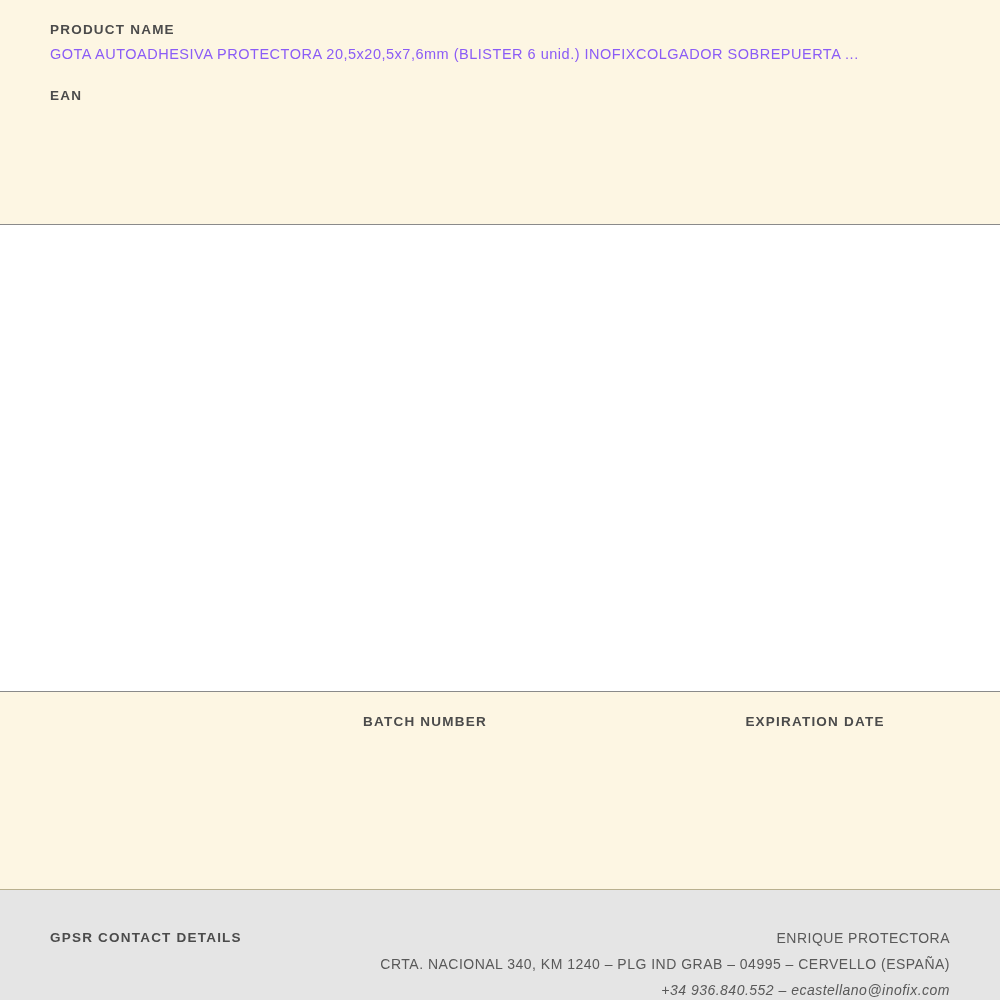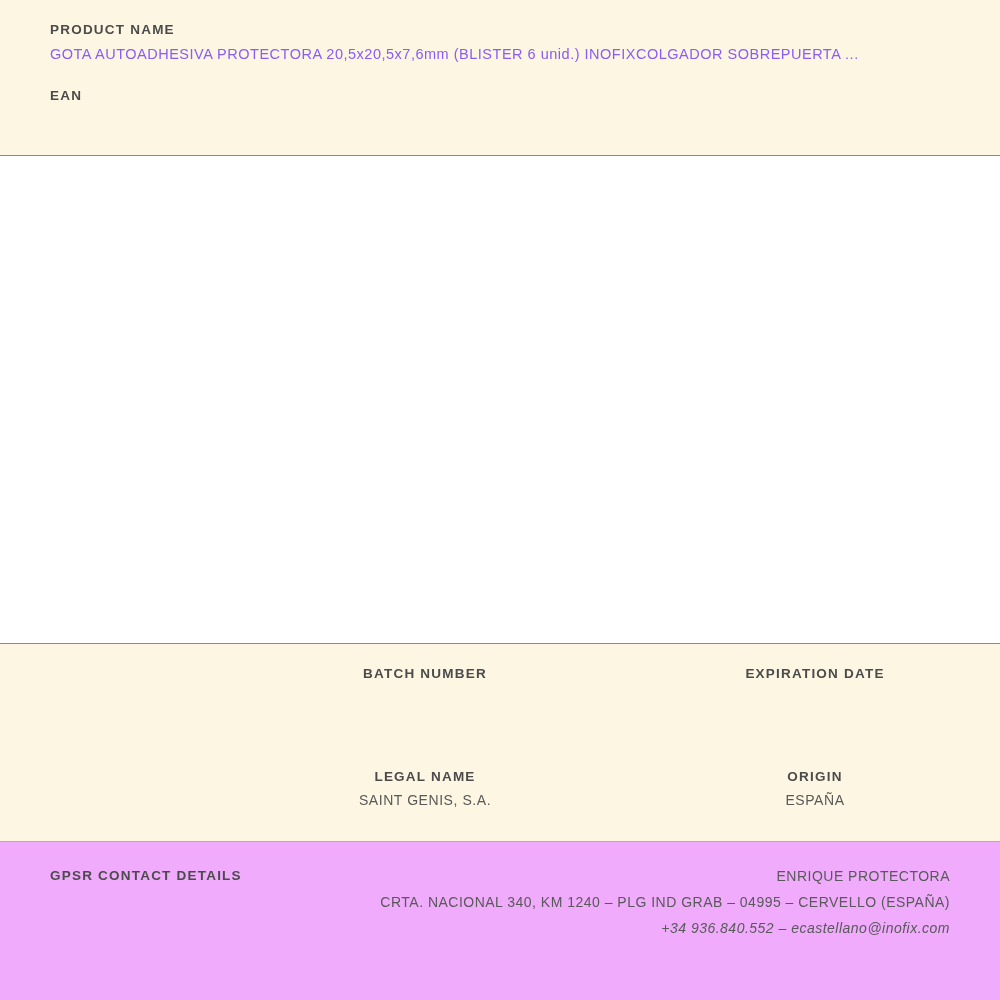--- a/index.html
+++ b/index.html
@@ -22,21 +22,21 @@
     display: flex;
     flex-direction: column;
     box-sizing: border-box;
   }
 
   
   .top-block {
     background: #fdf6e3;
     padding: 22px 54px 0 50px;
     box-sizing: border-box;
-    height: 156px;
+    height: 225px;
     border-bottom: 1px solid #8a8a8a;
   }
 
   .field-label {
     font-size: 13.5px;
     font-weight: bold;
     letter-spacing: 0.09em;
     color: #4b4b4b;
     text-transform: uppercase;
     margin: 0 0 9px 0;
@@ -97,24 +97,24 @@
     color: #595959;
     margin: 0;
     min-height: 18px;
   }
   .detail-row-2 {
     margin-top: 62px;
   }
 
   
   .footer {
-    background: #f0abfc;
-    padding: 26px 50px 0 50px;
+    background: #e5e5e5;
+    padding: 40px 50px 0 50px;
     box-sizing: border-box;
-    height: 158px;
+    height: 110px;
     display: flex;
     justify-content: space-between;
     align-items: flex-start;
   }
   .footer-label {
     font-size: 13.5px;
     font-weight: bold;
     letter-spacing: 0.09em;
     text-transform: uppercase;
     color: #4b4b4b;
@@ -158,31 +158,20 @@
       <div class="detail-cell">
         <p class="d-label">BATCH NUMBER</p>
         <p class="d-value"></p>
       </div>
       <div class="detail-cell">
         <p class="d-label">EXPIRATION DATE</p>
         <p class="d-value"></p>
       </div>
     </div>
 
-    <div class="detail-grid detail-row-2">
-      <div class="detail-cell"></div>
-      <div class="detail-cell">
-        <p class="d-label">LEGAL NAME</p>
-        <p class="d-value">SAINT GENIS, S.A.</p>
-      </div>
-      <div class="detail-cell">
-        <p class="d-label">ORIGIN</p>
-        <p class="d-value">ESPAÑA</p>
-      </div>
-    </div>
   </div>
 
   <div class="footer">
     <div class="footer-label">GPSR CONTACT DETAILS</div>
     <div class="footer-lines">
       <p>ENRIQUE PROTECTORA</p>
       <p>CRTA. NACIONAL 340, KM 1240 – PLG IND GRAB – 04995 – CERVELLO (ESPAÑA)</p>
       <p>+34 936.840.552 – ecastellano@inofix.com</p>
     </div>
   </div>

